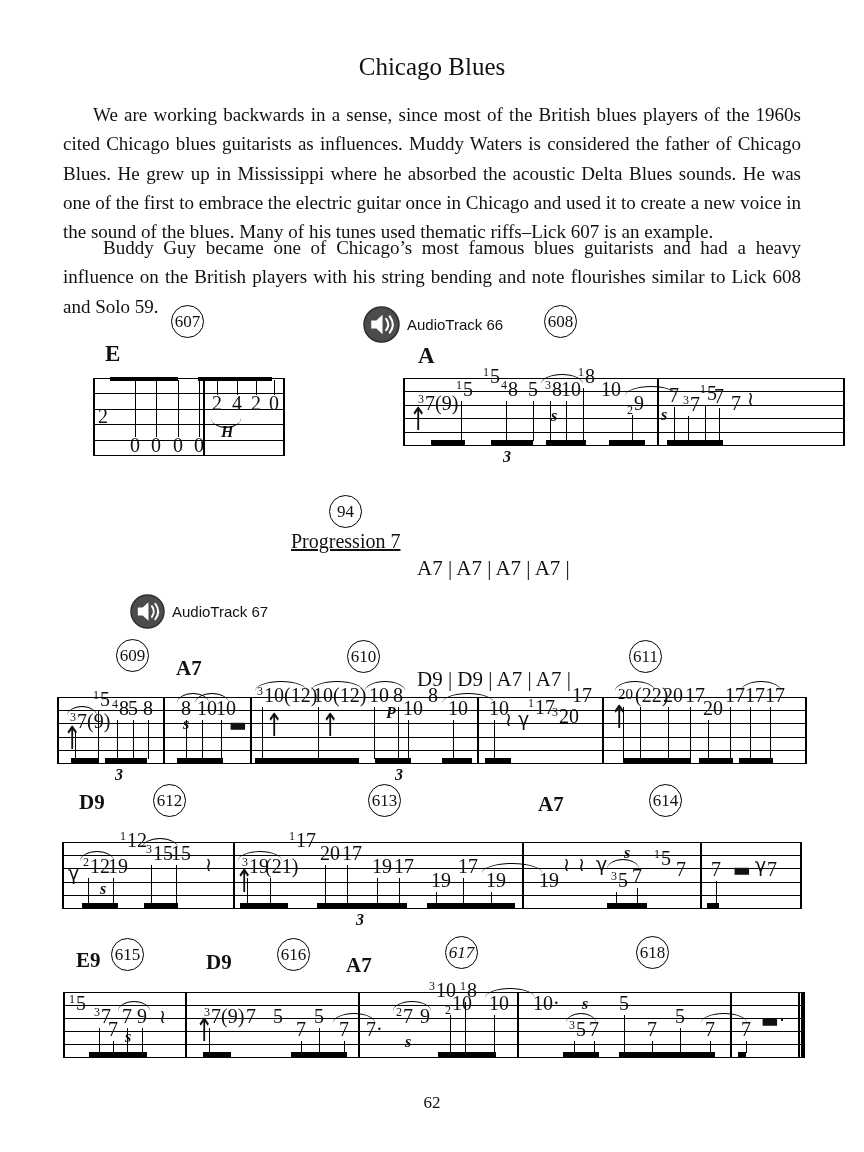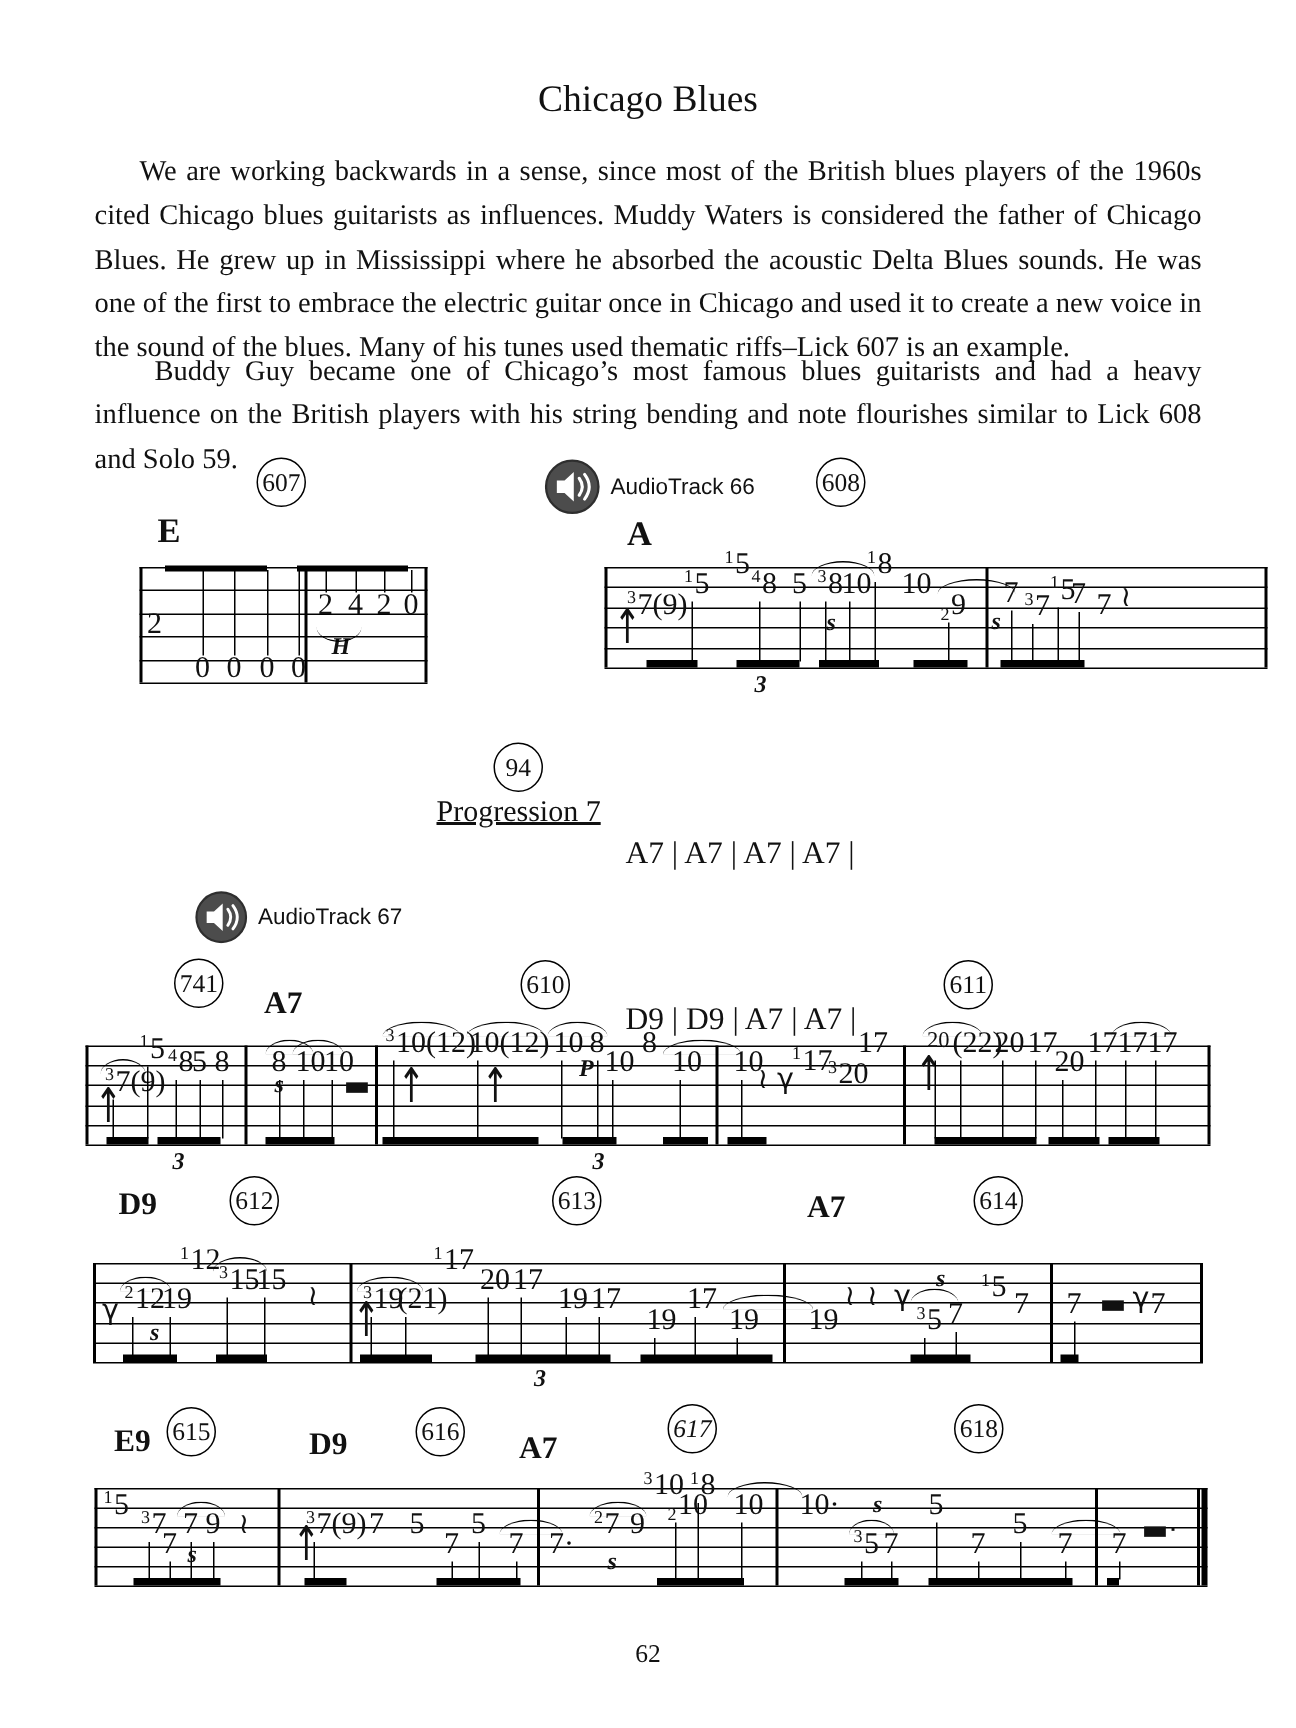--- a/index.html
+++ b/index.html
@@ -79,21 +79,21 @@
     <div>A7 | A7 | A7 | A7 |</div>
     <div>D9 | D9 | A7 | A7 |</div>
   </div>
 
 
   <div id="layer">
       <div class="circ" style="left: 171px; top: 305px;">607</div>
       <div class="circ" style="left: 544px; top: 305px;">608</div>
       <div class="chord" style="left: 105px; top: 342px; font-size: 23px;">E</div>
       <div class="chord" style="left: 418px; top: 344px; font-size: 23px;">A</div>
-      <div class="circ" style="left: 116px; top: 639px;">741</div>
+      <div class="circ" style="left: 116px; top: 639px;">609</div>
       <div class="circ" style="left: 347px; top: 640px;">610</div>
       <div class="circ" style="left: 629px; top: 640px;">611</div>
       <div class="chord" style="left: 176px; top: 658px;">A7</div>
       <div class="circ" style="left: 153px; top: 784px;">612</div>
       <div class="circ" style="left: 368px; top: 784px;">613</div>
       <div class="circ" style="left: 649px; top: 784px;">614</div>
       <div class="chord" style="left: 79px; top: 792px;">D9</div>
       <div class="chord" style="left: 538px; top: 794px;">A7</div>
       <div class="circ" style="left: 111px; top: 938px;">615</div>
       <div class="circ" style="left: 277px; top: 938px;">616</div>

